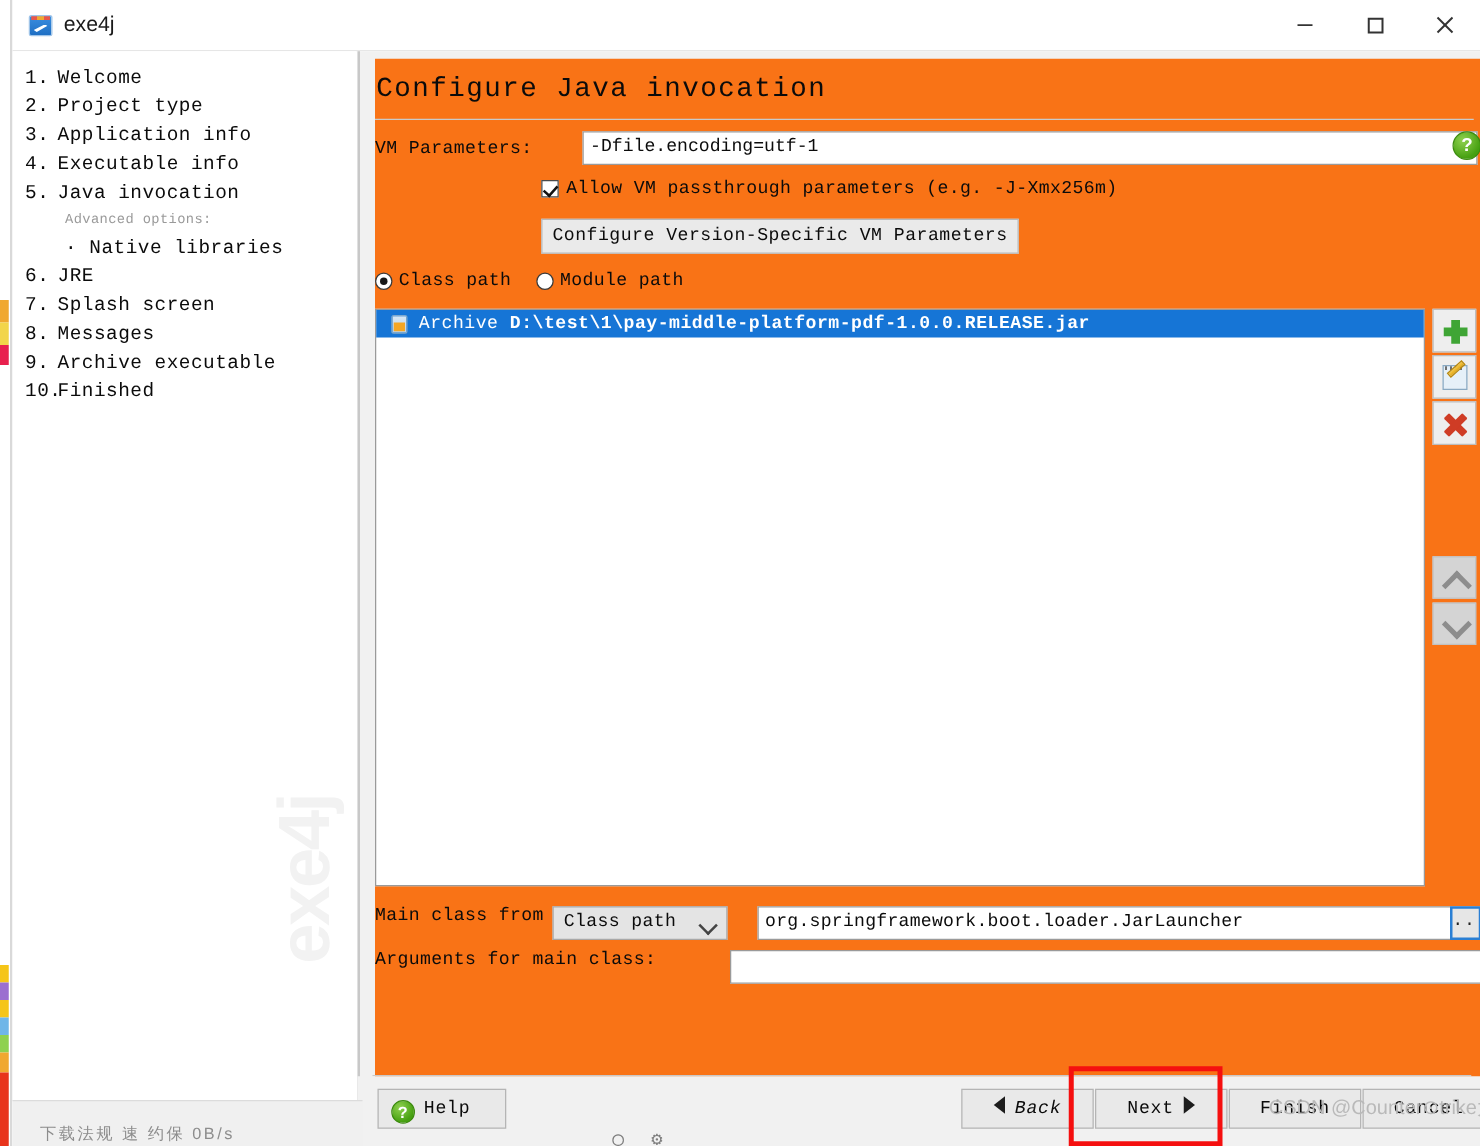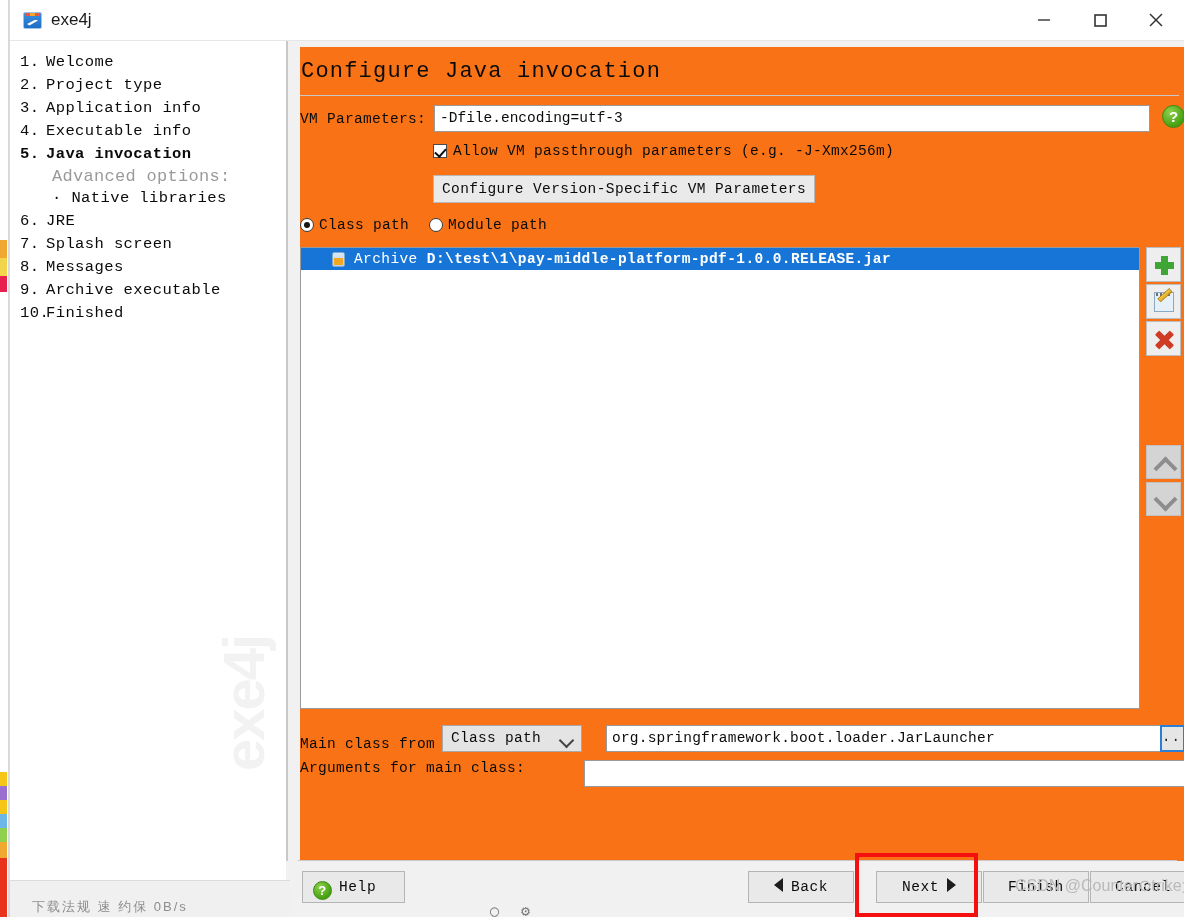--- a/index.html
+++ b/index.html
@@ -52,23 +52,23 @@
   .sidebar{
     position:absolute;left:10px;top:41px;width:275px;height:876px;
     background:#ffffff;
   }
   .steps{margin:10px 0 0 10px;}
   .step{
     font-size:15.5px;color:#0b0b0b;line-height:23px;
     white-space:pre;letter-spacing:0.4px;
   }
   .step .num{display:inline-block;width:26px;}
-  .step.current{font-weight:bold;}
+  .step.current{font-weight:normal;}
   .substep-title{
-    font-size:17px;color:#9a9a9a;line-height:21px;margin-left:32px;letter-spacing:0.3px;
+    font-size:11px;color:#9a9a9a;line-height:21px;margin-left:32px;letter-spacing:0.3px;
   }
   .substep{
     font-size:15.5px;color:#0b0b0b;line-height:23px;margin-left:32px;letter-spacing:0.4px;
   }
   .wm-exe4j{
     position:absolute;left:200px;top:730px;
     font-family:"Liberation Sans","DejaVu Sans",sans-serif;
     font-size:58px;font-weight:bold;color:#f2f2f2;
     transform:rotate(-90deg);transform-origin:left top;
     white-space:nowrap;letter-spacing:-2px;
@@ -87,21 +87,21 @@
     background:#f97316;
   }
   .page-title{
     position:absolute;left:1px;top:12px;
     font-size:22px;color:#0b0b0b;letter-spacing:1.2px;
   }
   .title-rule{position:absolute;left:0px;top:48px;width:879px;height:1px;background:#c9c9c9;}
 
   .lbl{font-size:14.5px;color:#0b0b0b;letter-spacing:0.3px;white-space:nowrap;}
 
-  .row-vm{position:absolute;left:0px;top:58px;display:flex;align-items:center;}
+  .row-vm{position:absolute;left:0px;top:58px;display:flex;align-items:center;gap:32px;}
   .vm-input{
     width:716px;height:27px;margin-left:8px;
     background:#ffffff;border:1px solid #9a9a9a;box-sizing:border-box;
     font-family:"Liberation Mono","DejaVu Sans Mono",monospace;
     font-size:14.5px;color:#0b0b0b;padding:0 5px;line-height:25px;
     white-space:nowrap;overflow:hidden;
   }
   .help-dot{
     position:absolute;left:862px;top:58px;width:23px;height:23px;border-radius:50%;
     background:radial-gradient(circle at 35% 30%,#8fd14f,#46a011 70%);
@@ -135,21 +135,21 @@
     border-radius:50%;background:#171717;
   }
   .radio-gap{width:20px;}
 
   .listbox{
     position:absolute;left:0px;top:200px;width:840px;height:462px;
     background:#ffffff;border:1px solid #9a9a9a;box-sizing:border-box;
   }
   .list-item{
     height:22px;background:#1675d6;color:#ffffff;
-    display:flex;align-items:center;padding-left:31px;
+    display:flex;align-items:center;padding-left:12px;
     font-size:14.5px;letter-spacing:0.4px;white-space:nowrap;
   }
   .jar-ico{
     width:13px;height:15px;margin-right:9px;border-radius:2px;
     background:linear-gradient(#d9e8f5,#b9d4ec);
     border:1px solid #7fa9cd;box-sizing:border-box;position:relative;flex:none;
   }
   .jar-ico::after{
     content:"";position:absolute;left:1px;top:5px;width:9px;height:7px;background:#f5a623;
   }
@@ -188,21 +188,21 @@
     width:35px;height:34px;background:#d4d4d4;border:1px solid #c2c2c2;
     box-sizing:border-box;margin-bottom:3px;position:relative;
   }
   .chev{
     position:absolute;left:10px;top:12px;width:13px;height:13px;
     border:solid #8d8d8d;border-width:4px 4px 0 0;
   }
   .chev.up{transform:rotate(-45deg);top:14px;}
   .chev.down{transform:rotate(135deg);top:8px;}
 
-  .row-main{position:absolute;left:0px;top:678px;display:flex;align-items:flex-end;}
+  .row-main{position:absolute;left:0px;top:678px;display:flex;align-items:flex-start;}
   .combo{
     width:140px;height:27px;margin-left:7px;background:#e4e4e4;
     border:1px solid #a8a8a8;box-sizing:border-box;
     font-size:14.5px;color:#0b0b0b;line-height:25px;padding-left:8px;
     position:relative;white-space:nowrap;letter-spacing:0.3px;
   }
   .combo .cv{display:inline-block;}
   .combo .cd{
     position:absolute;right:9px;top:9px;width:9px;height:9px;
     border:solid #444;border-width:0 2px 2px 0;transform:rotate(45deg);
@@ -242,21 +242,21 @@
     line-height:30px;text-align:center;letter-spacing:0.6px;white-space:nowrap;
   }
   .btn-help{left:16px;top:10px;width:103px;text-align:left;padding-left:10px;}
   .helpico{
     display:inline-block;width:19px;height:19px;border-radius:50%;vertical-align:-4px;
     background:radial-gradient(circle at 35% 30%,#8fd14f,#46a011 70%);
     border:1px solid #3b8a0d;box-sizing:border-box;color:#fff;
     font-family:"Liberation Sans",sans-serif;font-weight:bold;font-size:13px;
     line-height:17px;text-align:center;margin-right:7px;
   }
-  .btn-back{left:462px;top:10px;width:106px;}
+  .btn-back{left:483px;top:10px;width:106px;font-style:italic;}
   .btn-next{left:590px;top:10px;width:106px;}
   .btn-finish{left:697px;top:10px;width:106px;}
   .btn-cancel{left:804px;top:10px;width:106px;}
   .tri-left{
     display:inline-block;border-top:7px solid transparent;border-bottom:7px solid transparent;
     border-right:9px solid #1c1c1c;vertical-align:-1px;margin-right:8px;
   }
   .tri-right{
     display:inline-block;border-top:7px solid transparent;border-bottom:7px solid transparent;
     border-left:9px solid #1c1c1c;vertical-align:-1px;margin-left:8px;
@@ -348,21 +348,21 @@
   </div>
 
   <div class="main">
     <div class="panel">
 
       <div class="page-title">Configure Java invocation</div>
       <div class="title-rule"></div>
 
       <div class="row-vm">
         <span class="lbl">VM Parameters:</span>
-        <div class="vm-input">-Dfile.encoding=utf-3</div>
+        <div class="vm-input">-Dfile.encoding=utf-1</div>
       </div>
       <div class="help-dot">?</div>
 
       <div class="row-chk">
         <span class="chkbox checked"></span>
         <span class="lbl">Allow VM passthrough parameters (e.g. -J-Xmx256m)</span>
       </div>
 
       <div class="vsvm-btn">Configure Version-Specific VM Parameters</div>
 

